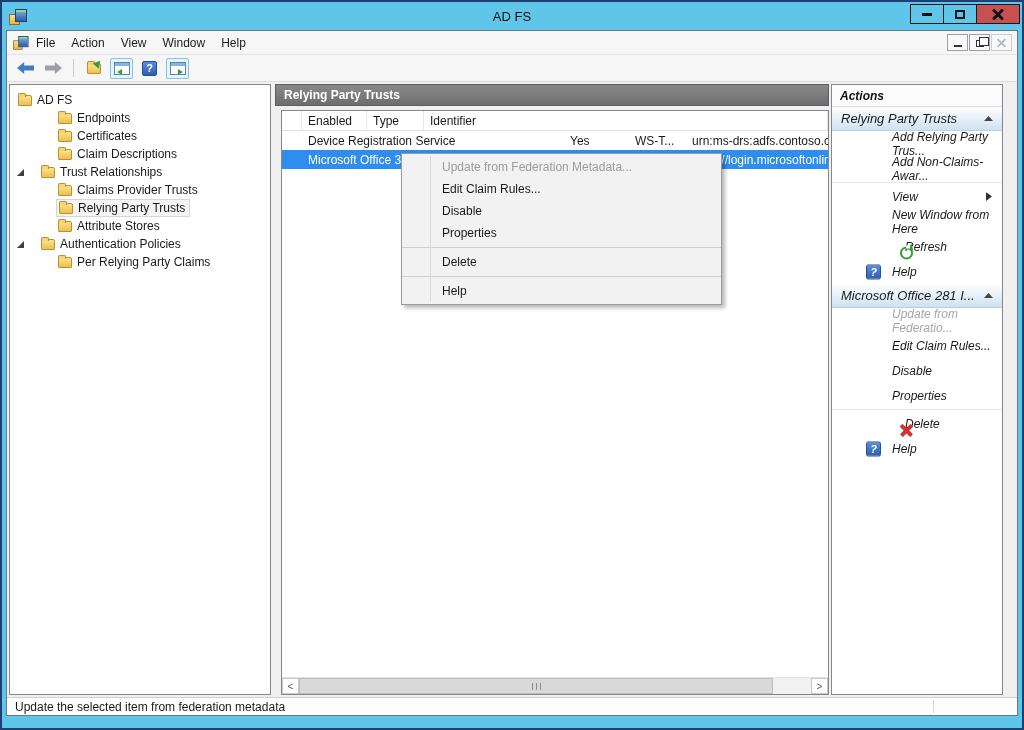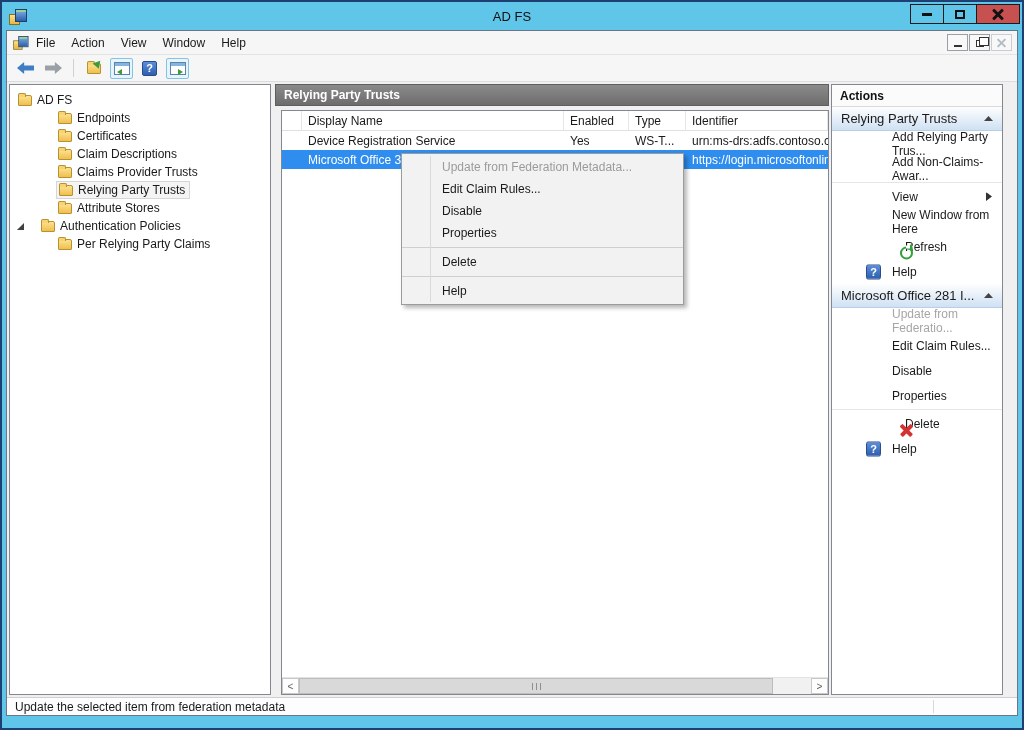--- a/index.html
+++ b/index.html
@@ -82,28 +82,28 @@
   .lv-row.selected { background:#2E8DEF; color:#fff; }
   .c0 { width:20px; flex:0 0 auto; } .c1 { width:262px; flex:0 0 auto; } .c2 { width:65px; flex:0 0 auto;text-align:center; } .c3 { width:57px; flex:0 0 auto; } .c4 { flex:1; }
   .lv-fill { flex:1; }
   .hscroll { height:17px; display:flex; align-items:stretch; background:#f1f1f1; border-top:1px solid #e3e3e3; }
   .sb-btn { width:17px; background:#fdfdfd; border:1px solid #c8c8c8; color:#606060; font-size:10px; display:flex; align-items:center; justify-content:center; }
   .sb-thumb { width:474px; background:#d9d9d9; border:1px solid #bdbdbd; display:flex; align-items:center; justify-content:center; }
   .sb-grip { width:9px; height:7px; background:repeating-linear-gradient(90deg,#8f8f8f 0 1px,transparent 1px 4px); }
   .sb-track { width:38px; }
 
   
-  .ctx { position:absolute; left:394px; top:71px; width:283px; background:#f2f2f2; border:1px solid #9b9b9b; box-shadow:3px 3px 4px rgba(0,0,0,0.28); padding:2px 0; z-index:20; }
+  .ctx { position:absolute; left:394px; top:71px; width:321px; background:#f2f2f2; border:1px solid #9b9b9b; box-shadow:3px 3px 4px rgba(0,0,0,0.28); padding:2px 0; z-index:20; }
   .ctx::before { content:""; position:absolute; left:28px; top:2px; bottom:2px; width:1px; background:#d9d9d9; }
   .ctx-item { height:22px; display:flex; align-items:center; padding-left:40px; font-size:12px; color:#1a1a1a; }
   .ctx-item.disabled { color:#9b9b9b; }
   .ctx-sep { height:1px; background:#cfcfcf; margin:3px 0; }
 
   
-  .pane-actions { left:824px; right:14px; }
+  .pane-actions { left:824px; right:14px;font-style:italic; }
   .actions-title { height:22px; background:#fbfbfb; border-bottom:1px solid #dadada; font-size:12px; font-weight:bold; color:#111; display:flex; align-items:center; padding-left:8px; }
   .sec-header { height:24px; background:linear-gradient(#fefefe,#cfe1f3); border-bottom:1px solid #b9cfe8; display:flex; align-items:center; justify-content:space-between; padding:0 9px; font-size:13px; color:#1a1a1a; }
   .ico-collapse { width:9px; height:5px; background:#444; clip-path:polygon(50% 0,0 100%,100% 100%); }
   .act-item { position:relative; height:25px; display:flex; align-items:center; padding-left:34px; font-size:12px; color:#1a1a1a;margin-left:26px; }
   .act-item.disabled { color:#a6a6a6; }
   .act-icon { position:absolute; left:8px; top:50%; transform:translateY(-50%); }
   .ico-submenu { position:absolute; right:10px; top:50%; transform:translateY(-50%); width:6px; height:9px; background:#333; clip-path:polygon(0 0,100% 50%,0 100%); }
   .act-sep { height:1px; background:#e6e6e6; margin:1px 0; }
   .ico-refresh { position:relative; width:13px; height:13px; border:2px solid #33a03c; border-radius:50%; }
   .ico-refresh::before { content:""; position:absolute; right:-4px; top:-3px; width:0; height:0; border-left:4px solid transparent; border-right:4px solid transparent; border-top:6px solid #33a03c; transform:rotate(-45deg); }
@@ -193,20 +193,25 @@
           <span>Endpoints</span>
         </div>
         <div class="tree-row t2">
           <span class="ico-folder"></span>
           <span>Certificates</span>
         </div>
         <div class="tree-row t2">
           <span class="ico-folder"></span>
           <span>Claim Descriptions</span>
         </div>
+        <div class="tree-row t1">
+          <span class="ico-expander"></span>
+          <span class="ico-folder"></span>
+          <span>Trust Relationships</span>
+        </div>
         <div class="tree-row t2">
           <span class="ico-folder"></span>
           <span>Claims Provider Trusts</span>
         </div>
         <div class="tree-row t2">
           <span class="selwrap">
             <span class="ico-folder"></span>
             <span>Relying Party Trusts</span>
           </span>
         </div>
@@ -223,21 +228,20 @@
           <span class="ico-folder"></span>
           <span>Per Relying Party Claims</span>
         </div>
       </div>
 
       <div class="pane pane-mid">
         <div class="mid-header">Relying Party Trusts</div>
         <div class="mid-list">
           <div class="lv-header">
             <span class="cell c0"></span>
-            <span class="cell c1">Display Name</span>
             <span class="cell c2">Enabled</span>
             <span class="cell c3">Type</span>
             <span class="cell c4">Identifier</span>
           </div>
           <div class="lv-row">
             <span class="cell c0"></span>
             <span class="cell c1">Device Registration Service</span>
             <span class="cell c2">Yes</span>
             <span class="cell c3">WS-T...</span>
             <span class="cell c4">urn:ms-drs:adfs.contoso.com</span>

